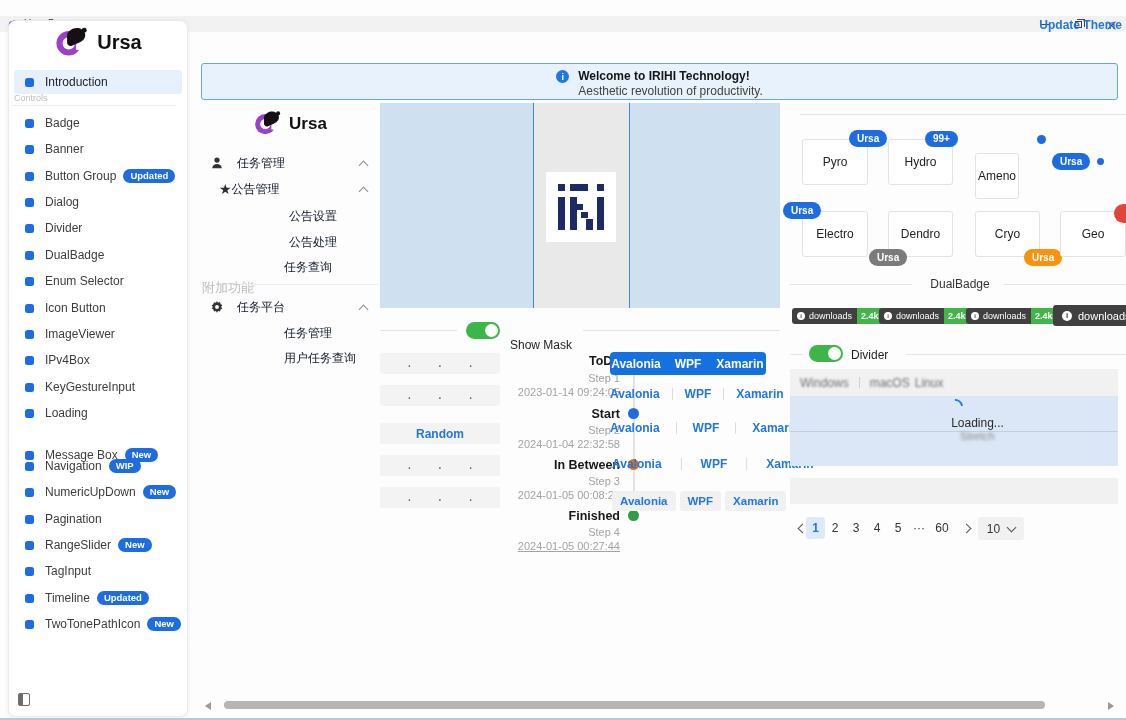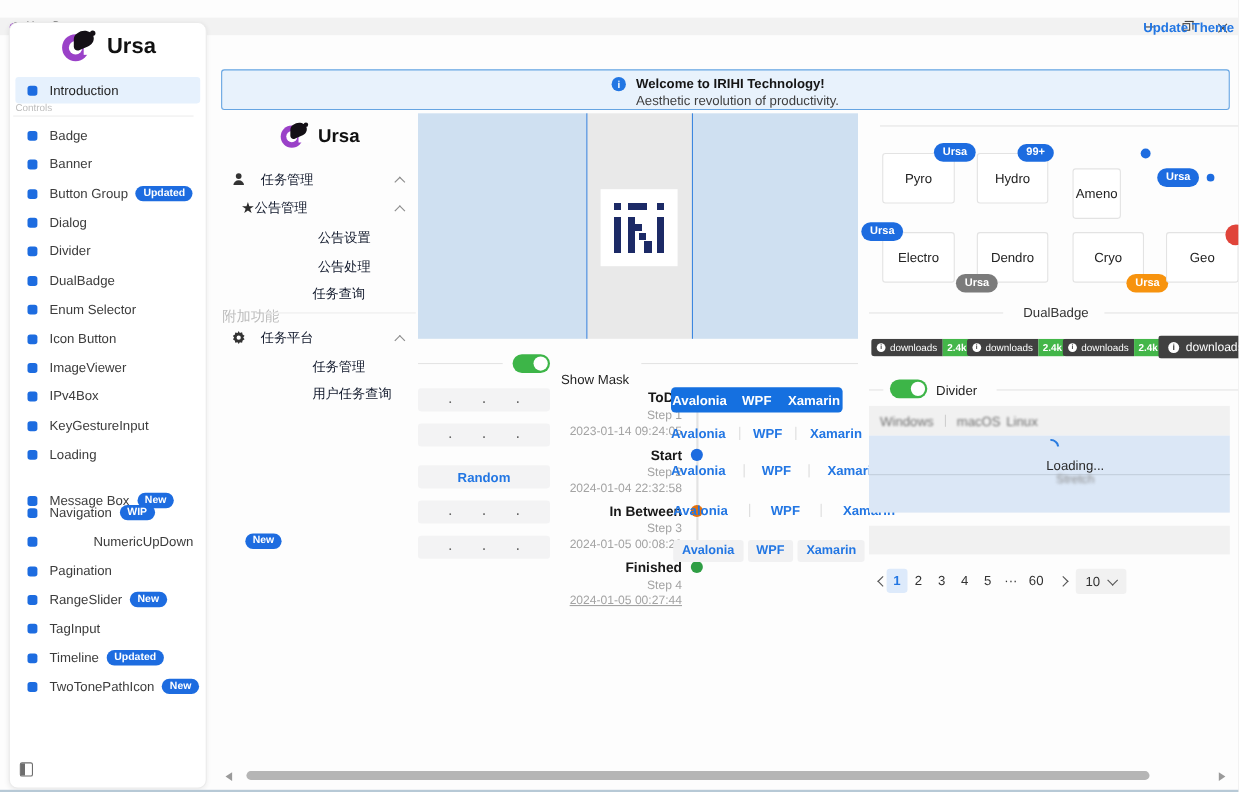--- a/index.html
+++ b/index.html
@@ -207,21 +207,21 @@
   <div class="side-item" style="left:14px;top:426px;margin-top:16px;">
       <span class="bullet"></span>
       <span class="lbl">Message Box</span>
       <span class="pill">New</span>
     </div>
   <div class="side-item" style="left:14px;top:453px;">
       <span class="bullet"></span>
       <span class="lbl">Navigation</span>
       <span class="pill">WIP</span>
     </div>
-  <div class="side-item" style="left:14px;top:479px;gap:40px;">
+  <div class="side-item" style="left:14px;top:479px;">
       <span class="bullet"></span>
       <span class="lbl">NumericUpDown</span>
       <span class="pill">New</span>
     </div>
   <div class="side-item" style="left:14px;top:506px;">
       <span class="bullet"></span>
       <span class="lbl">Pagination</span>
     </div>
   <div class="side-item" style="left:14px;top:532px;">
       <span class="bullet"></span>

